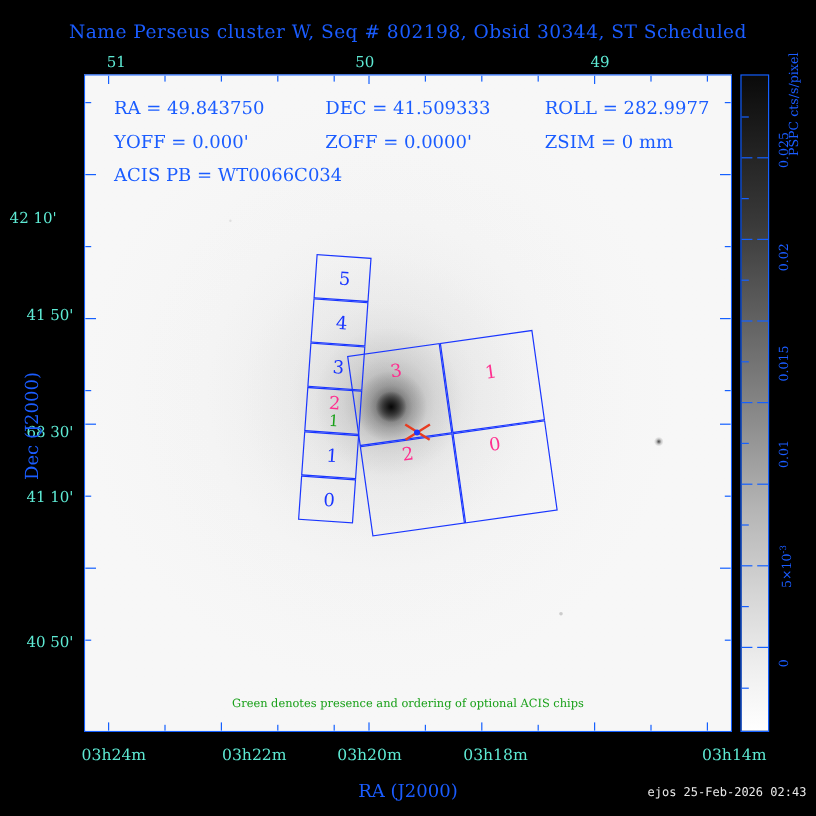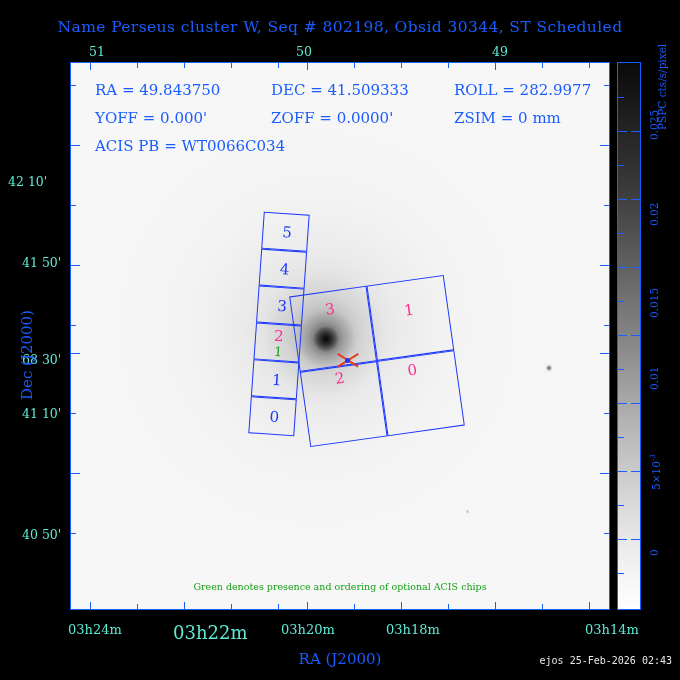--- a/index.html
+++ b/index.html
@@ -83,21 +83,21 @@
   <div class="tx" style="left:296px;top:44px;">50</div>
   <div class="tx" style="left:492px;top:44px;">49</div>
 
   <div class="tx" style="left:8px;top:134px;margin-top:40px;">42 10'</div>
   <div class="tx" style="left:22px;top:255px;">41 50'</div>
   <div class="tx" style="left:22px;top:352px;">68 30'</div>
   <div class="tx" style="left:22px;top:406px;">41 10'</div>
   <div class="tx" style="left:22px;top:527px;text-align:right;">40 50'</div>
 
   <div class="tx" style="left:68px;top:622px;font-size:13px;">03h24m</div>
-  <div class="tx" style="left:173px;top:622px;font-size:18px;">03h22m</div>
+  <div class="tx" style="left:185px;top:622px;font-size:13px;">03h22m</div>
   <div class="tx" style="left:281px;top:622px;font-size:13px;">03h20m</div>
   <div class="tx" style="left:386px;top:622px;font-size:13px;">03h18m</div>
   <div class="tx" style="left:487px;top:588px;font-size:13px;">03h16m</div>
   <div class="tx" style="left:585px;top:622px;font-size:13px;">03h14m</div>
 
   <div class="axX">RA (J2000)</div>
   <div class="axY" style="left:18px;top:400px;">Dec (J2000)</div>
 
   <div class="plot">
     <div class="sky"></div>

